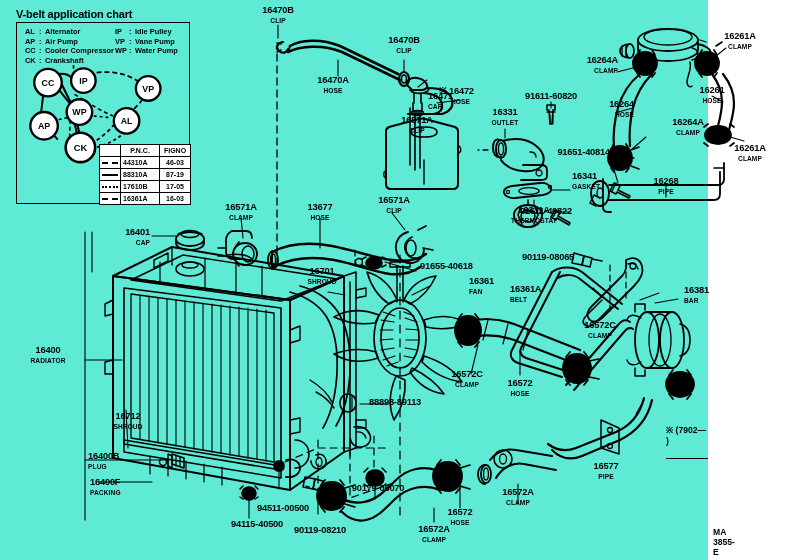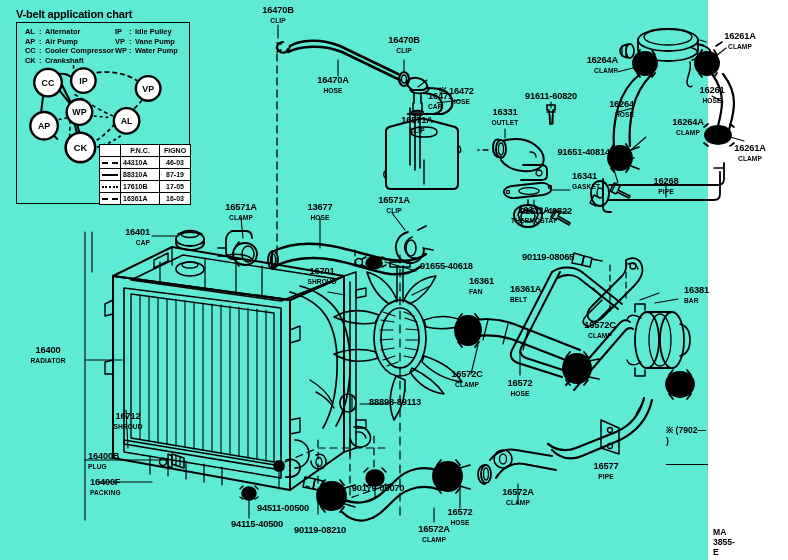--- a/index.html
+++ b/index.html
@@ -694,16 +694,16 @@
   </div>
   <div class="lbl c" style="left:518px;top:488px;">
     <span>16572A</span>
     <span class="sub">CLAMP</span>
   </div>
   <div class="lbl c" style="left:606px;top:462px;">
     <span>16577</span>
     <span class="sub">PIPE</span>
   </div>
 
-  <div class="corner" style="left:666px;top:424px;border-bottom:1.4px solid #000;padding-bottom:18px;">※ (7902—        )</div>
+  <div class="corner" style="left:666px;top:424px;border-bottom:1.4px solid #000;padding-bottom:12px;">※ (7902—        )</div>
   <div class="corner" style="left:713px;top:527px;">MA  3855-E</div>
 
 </div>
 
 </body></html>

